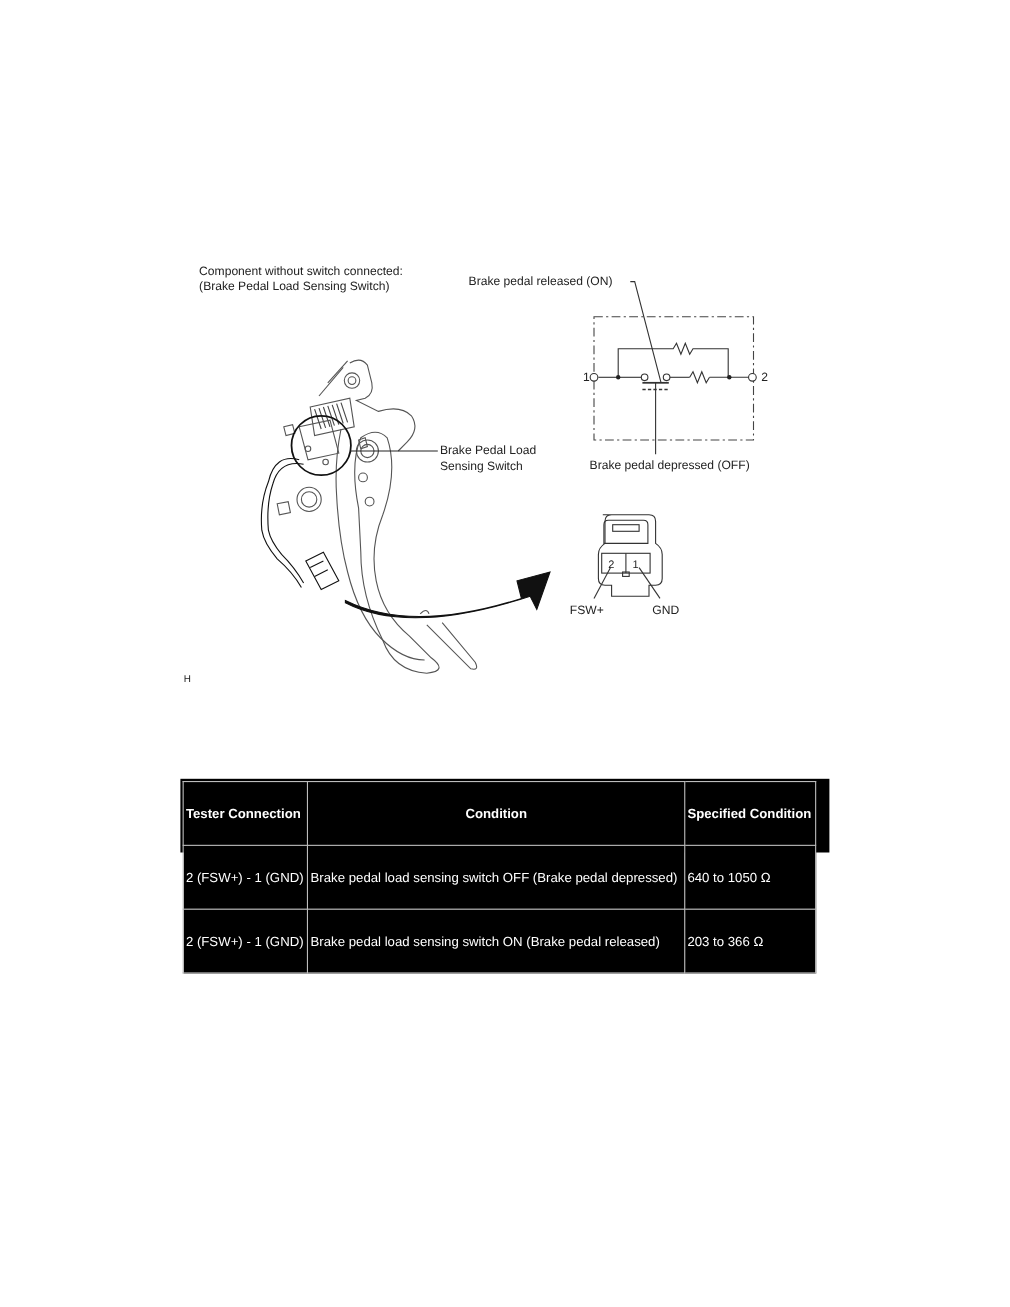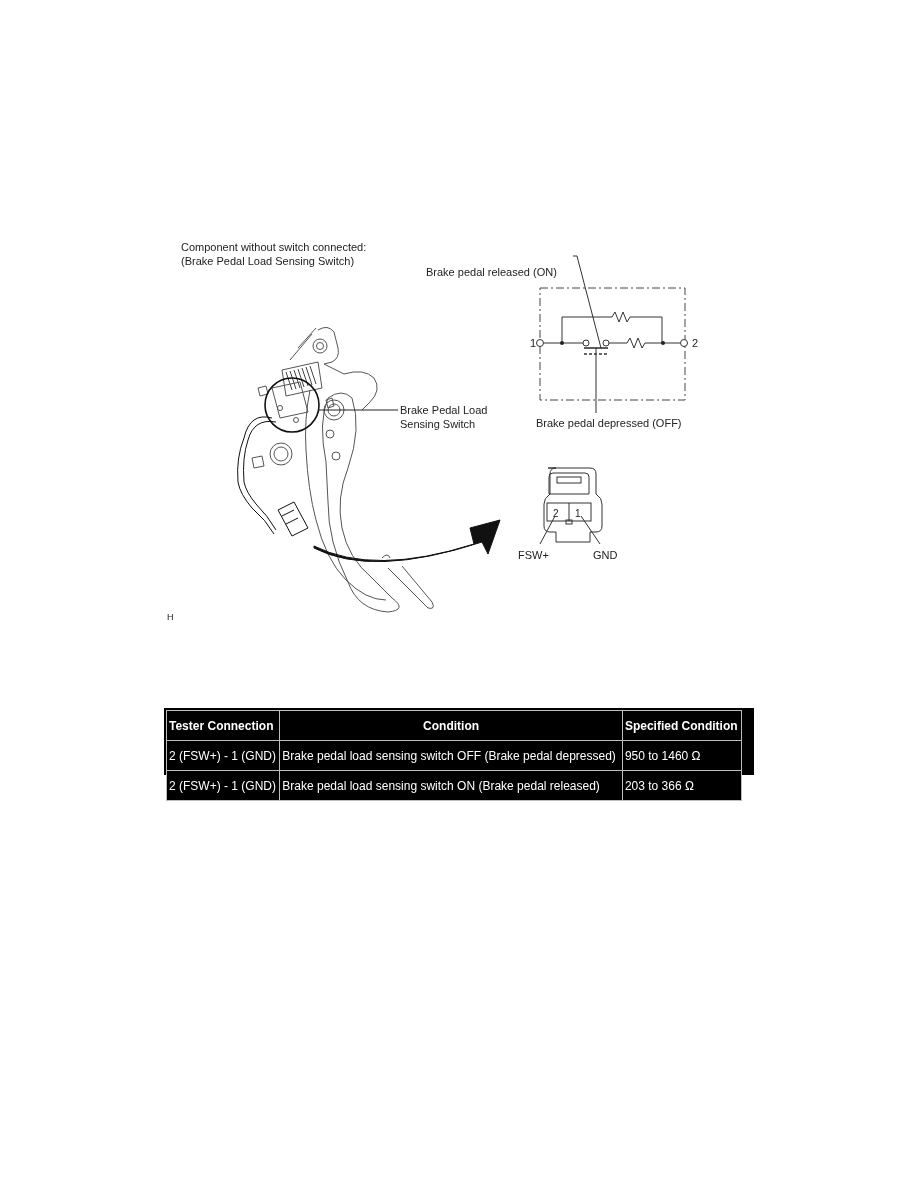--- a/index.html
+++ b/index.html
@@ -2,21 +2,21 @@
 <html><head>
   <meta charset="utf-8">
   <style>
     html, body { margin: 0; padding: 0; background: #ffffff; }
     body { width: 918px; height: 1188px; position: relative; overflow: hidden; font-family: "Liberation Sans", sans-serif; color: #222; }
     .figure { position: absolute; left: 0; top: 0; width: 918px; height: 640px; }
     .figure svg { position: absolute; left: 0; top: 0; }
     .lbl { position: absolute; font-size: 11px; line-height: 13px; color: #222; white-space: nowrap; }
     .spec-table { position: absolute; left: 164px; top: 708px; width: 590px; height: 67px; background: #000; padding: 2px 12px 2px 2px; box-sizing: border-box; }
     table { border-collapse: collapse; width: 100%; }
-    td, th { border: 1px solid #bdbdbd; color: #ffffff; font-size: 12px; padding: 6px 2px; height: 17px; white-space: nowrap; background: #000; }
+    td, th { border: 1px solid #bdbdbd; color: #ffffff; font-size: 12px; padding: 20px 2px; height: 17px; white-space: nowrap; background: #000; }
     th { font-weight: bold; text-align: center; }
     th.left { text-align: left; }
     td { font-weight: normal; text-align: left; }
   </style>
 </head>
 <body>
 
 <div class="figure">
   <svg width="918" height="640" viewBox="0 0 918 640">
     <g fill="none" stroke="#555" stroke-width="1">
@@ -98,21 +98,21 @@
       <rect x="547" y="503" width="44" height="18"></rect>
       <line x1="569" y1="503" x2="569" y2="521"></line>
       <rect x="566" y="520" width="6" height="4"></rect>
       <line x1="555" y1="516" x2="540" y2="544"></line>
       <line x1="581" y1="516" x2="600" y2="544"></line>
     </g>
   </svg>
 
   <div class="lbl" style="left:181px; top:241px;">Component without switch connected:</div>
   <div class="lbl" style="left:181px; top:255px;">(Brake Pedal Load Sensing Switch)</div>
-  <div class="lbl" style="left:426px; top:250px;margin-top:16px;">Brake pedal released (ON)</div>
+  <div class="lbl" style="left:426px; top:250px;">Brake pedal released (ON)</div>
   <div class="lbl" style="left:530px; top:337px;">1</div>
   <div class="lbl" style="left:692px; top:337px;">2</div>
   <div class="lbl" style="left:536px; top:417px;text-align:center;">Brake pedal depressed (OFF)</div>
   <div class="lbl" style="left:400px; top:404px;">Brake Pedal Load</div>
   <div class="lbl" style="left:400px; top:418px;">Sensing Switch</div>
   <div class="lbl" style="left:553px; top:507px; font-size:10px;">2</div>
   <div class="lbl" style="left:575px; top:507px; font-size:10px;">1</div>
   <div class="lbl" style="left:518px; top:549px;">FSW+</div>
   <div class="lbl" style="left:593px; top:549px;">GND</div>
   <div class="lbl" style="left:167px; top:611px; font-size:9px;">H</div>
@@ -124,21 +124,21 @@
       <tr>
         <th class="left">Tester Connection</th>
         <th>Condition</th>
         <th class="left">Specified Condition</th>
       </tr>
     </thead>
     <tbody>
       <tr>
         <td>2 (FSW+) - 1 (GND)</td>
         <td>Brake pedal load sensing switch OFF (Brake pedal depressed)</td>
-        <td>950 to 1460 Ω</td>
+        <td>640 to 1050 Ω</td>
       </tr>
       <tr>
         <td>2 (FSW+) - 1 (GND)</td>
         <td>Brake pedal load sensing switch ON (Brake pedal released)</td>
         <td>203 to 366 Ω</td>
       </tr>
     </tbody>
   </table>
 </div>
 

